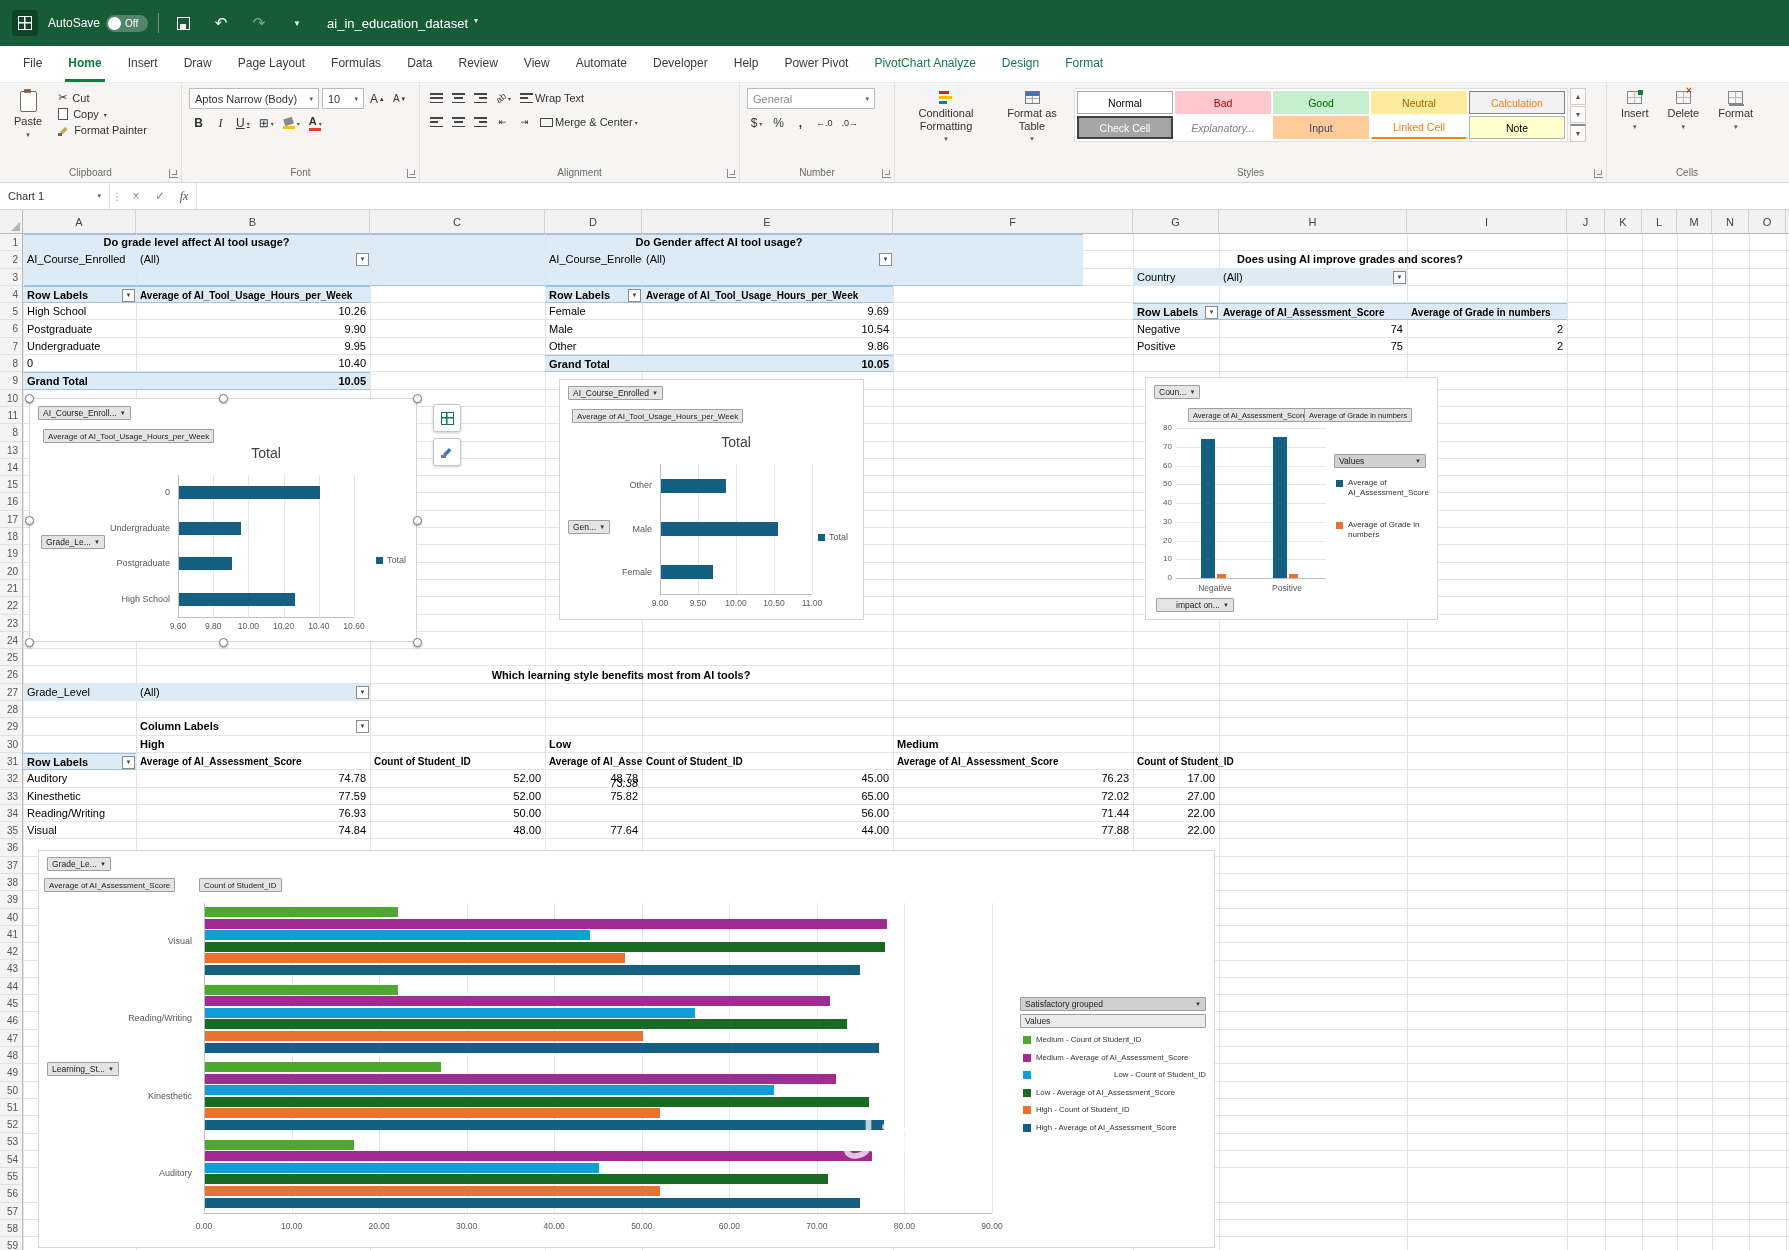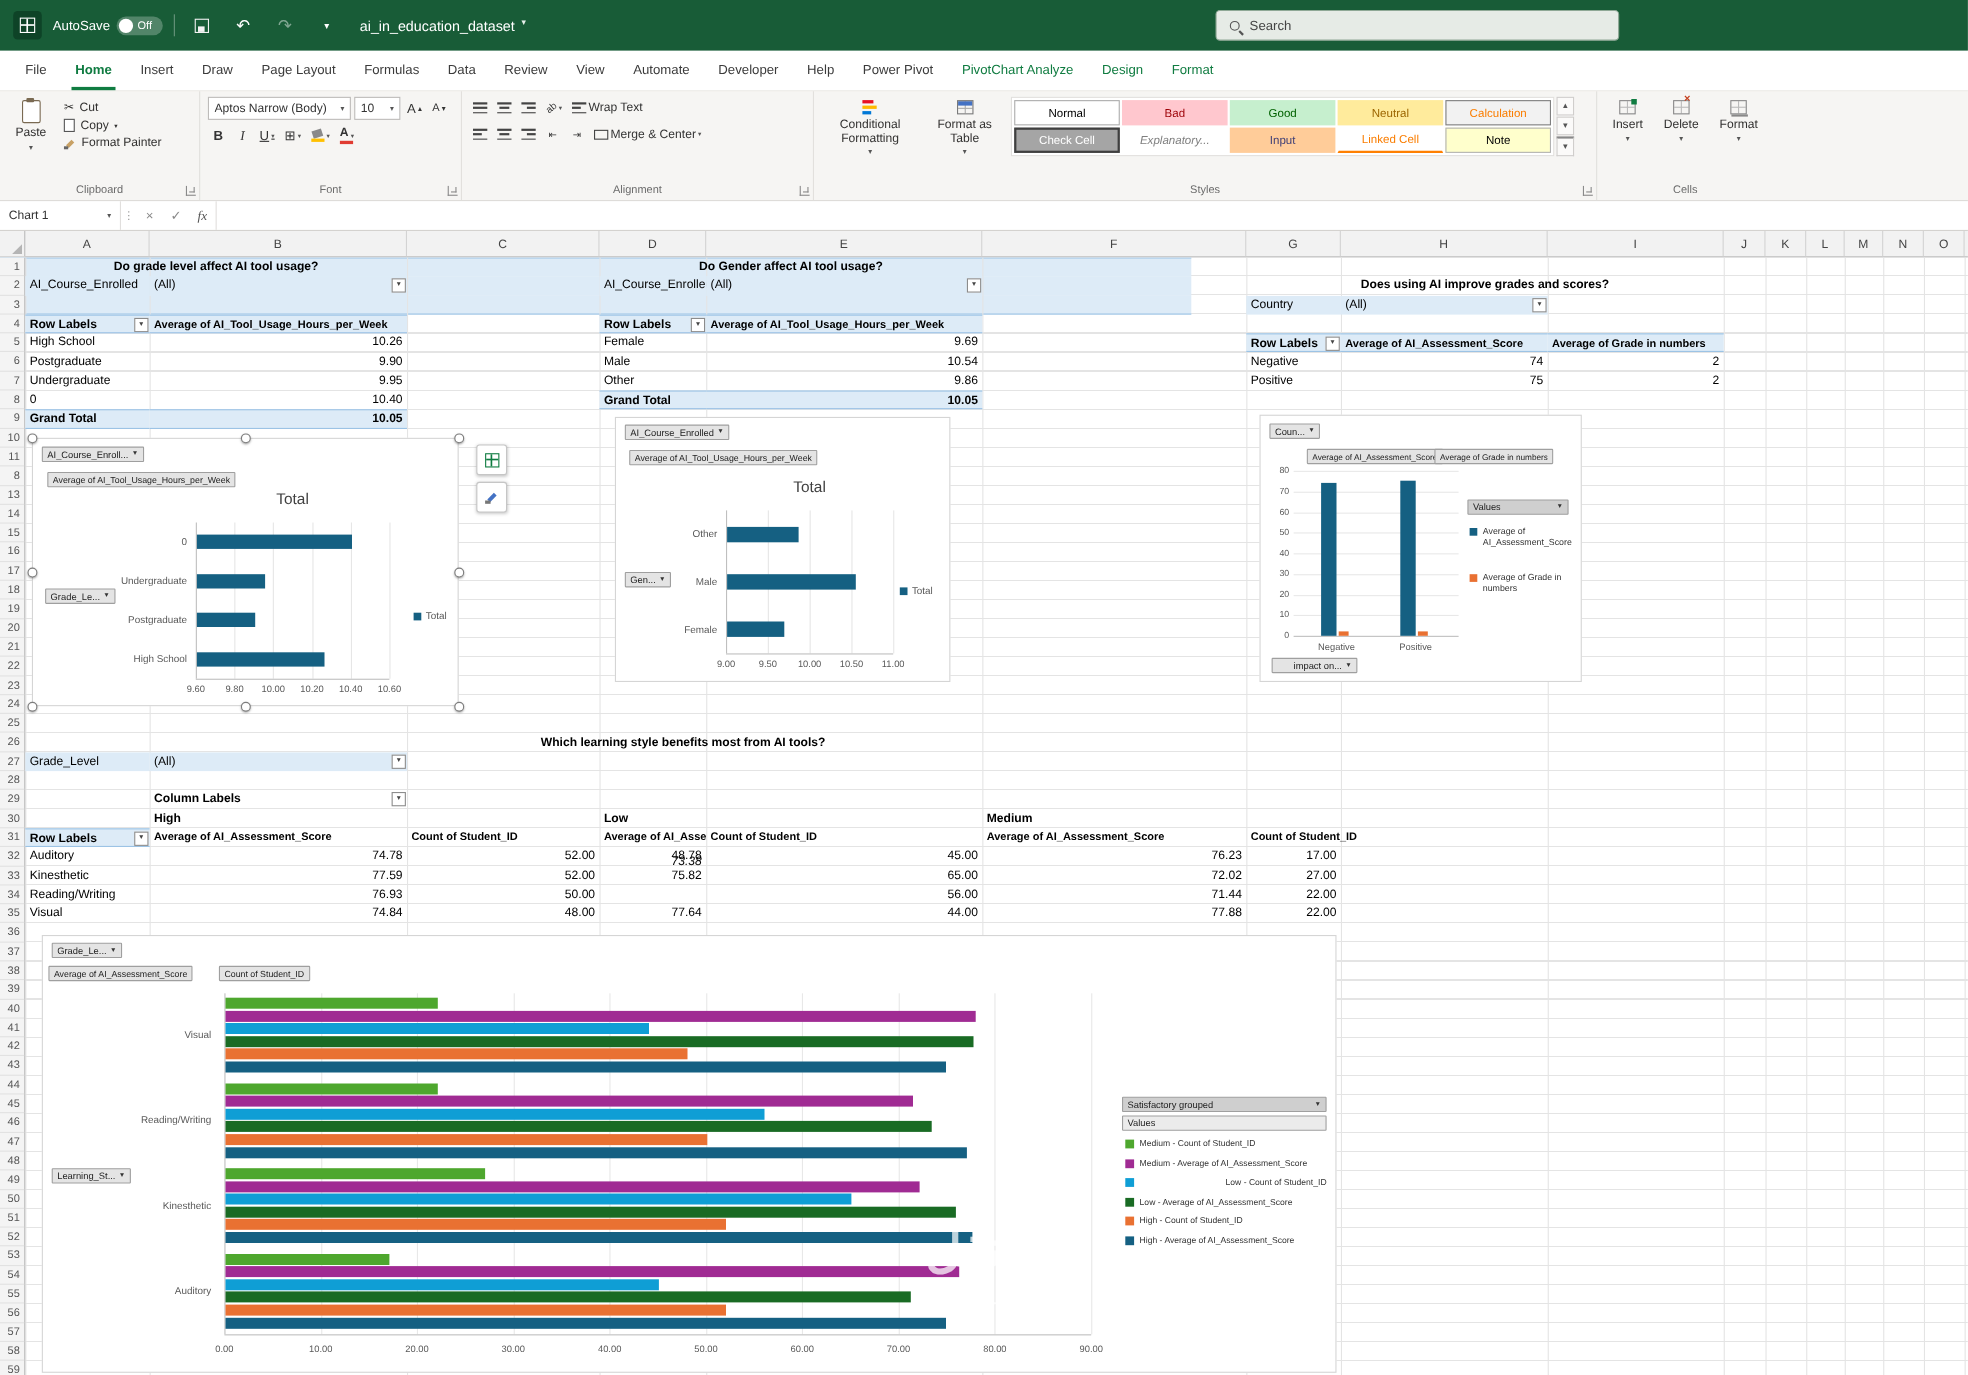--- a/index.html
+++ b/index.html
@@ -146,24 +146,20 @@
   <div class="tico">
       <span class="i-save"></span>
     </div>
   <div class="tico">↶</div>
   <div class="tico dis">↷</div>
   <div class="tico" style="font-size:9px">▾</div>
   <div class="fname">
       <span>ai_in_education_dataset</span>
       <span class="chev">▾</span>
     </div>
-  <div class="search">
-      <span class="mag"></span>
-      <span>Search</span>
-    </div>
 </div>
 
 <div class="tabbar" id="tabbar">
     <div class="tab">File</div>
     <div class="tab active">Home</div>
     <div class="tab">Insert</div>
     <div class="tab">Draw</div>
     <div class="tab">Page Layout</div>
     <div class="tab">Formulas</div>
     <div class="tab">Data</div>
@@ -311,20 +307,39 @@
               <span>Merge &amp; Center</span>
               <span class="drop">▾</span>
             </div>
       </div>
     </div>
       </div>
     <div class="rg-label"><span>Alignment</span></div>
     <div class="launcher"></div>
   </div>
 
+  <div class="rgroup" style="width:155px">
+    <div class="rg-body">
+        <div class="fg-col">
+      <div class="combo" style="width:128px;color:#8a8a8a">
+            <span>General</span>
+            <span class="cbx">▾</span>
+          </div>
+      <div class="fg-row">
+        <div class="tbtn">$<span class="drop">▾</span></div>
+        <div class="tbtn">%</div>
+        <div class="tbtn" style="font-weight:bold">,</div>
+        <div class="tbtn" style="font-size:9px">←.0</div>
+        <div class="tbtn" style="font-size:9px">.0→</div>
+      </div>
+    </div>
+      </div>
+    <div class="rg-label"><span>Number</span></div>
+    <div class="launcher"></div>
+  </div>
 
   <div class="rgroup" style="width:712px">
     <div class="rg-body">
       <div class="bigbtn" style="width:88px">
           <span class="i-cf">
             <i></i>
             <i></i>
             <i></i>
           </span>
           <span>Conditional Formatting</span>

